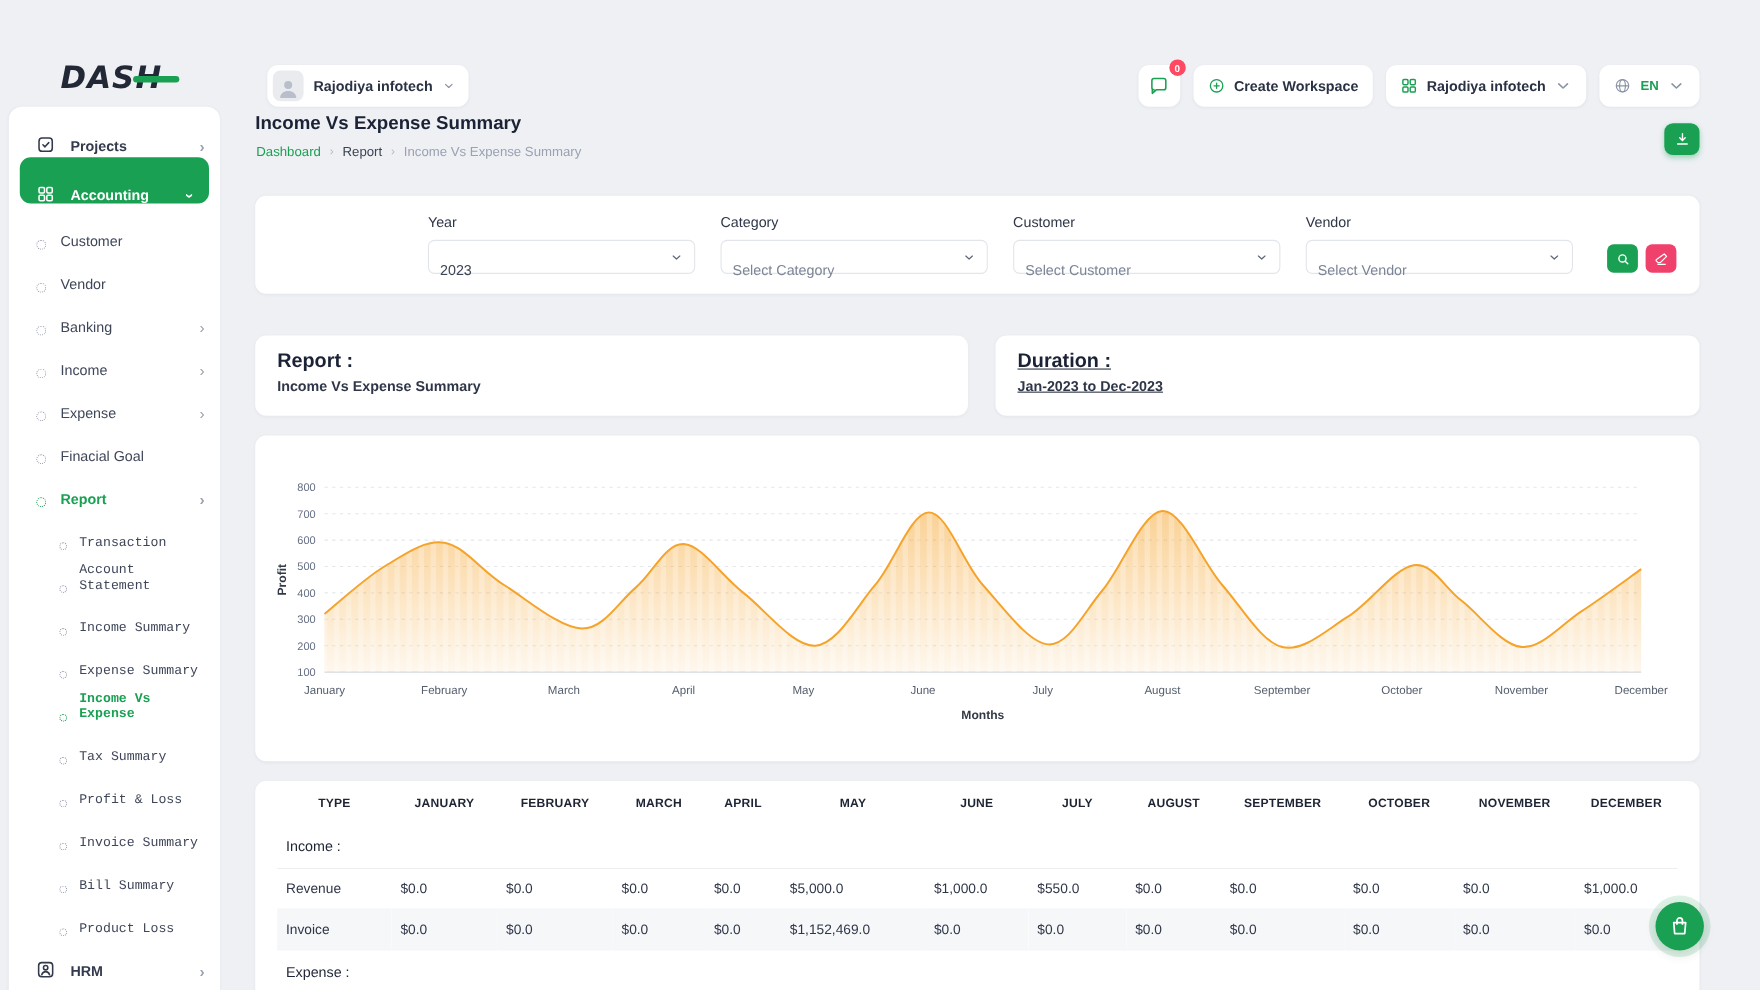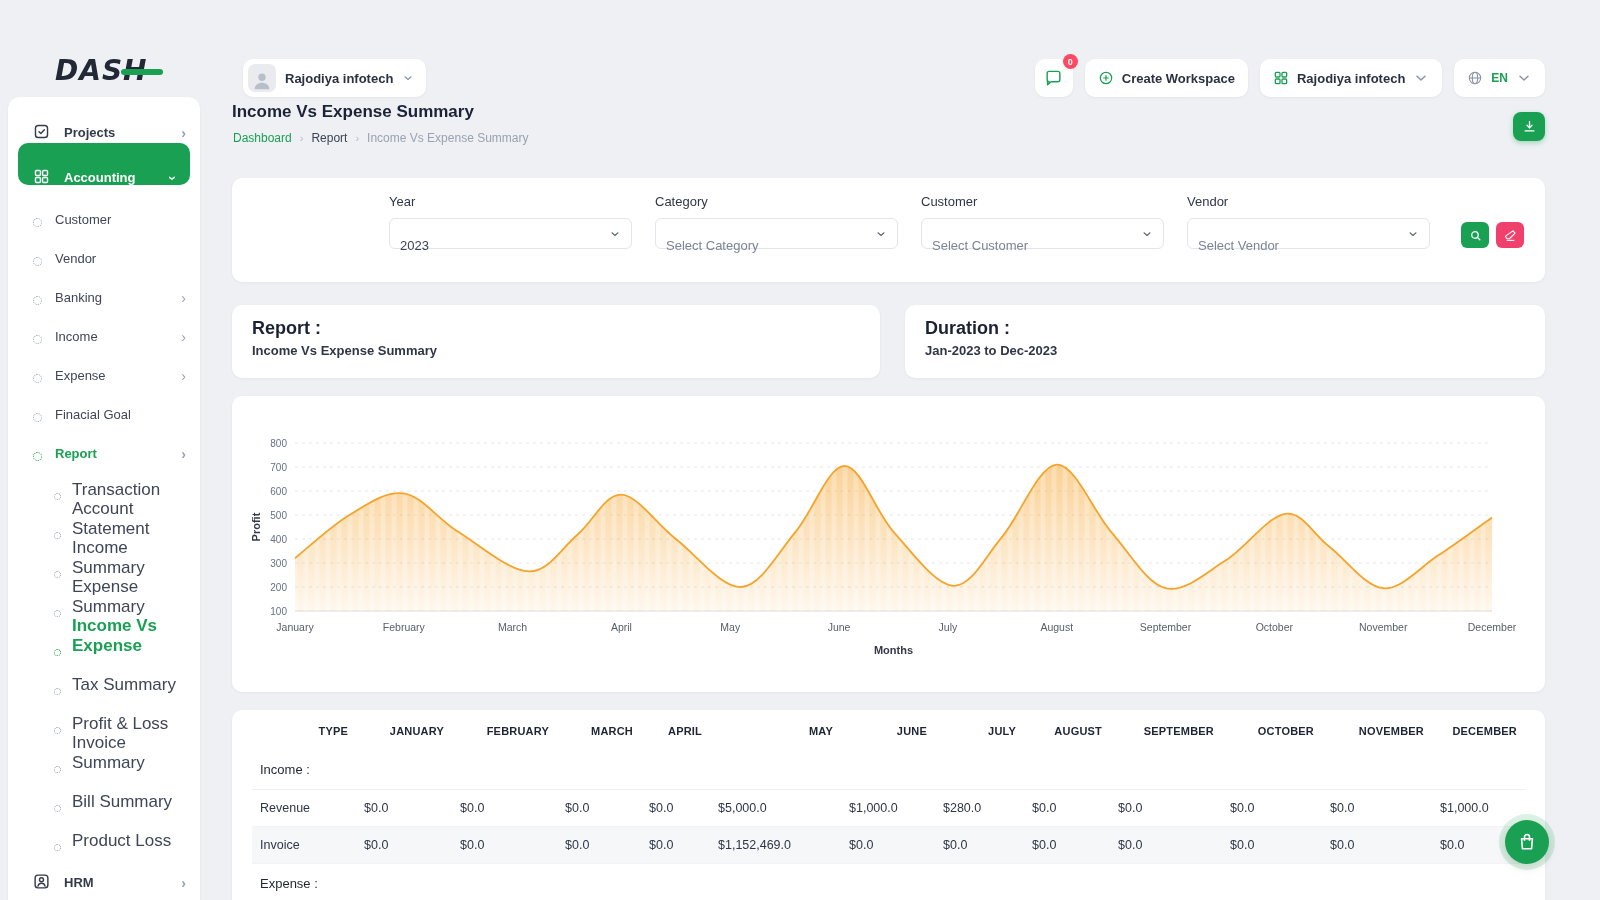--- a/index.html
+++ b/index.html
@@ -26,21 +26,21 @@
   .logo-bar{position:absolute;left:66px;top:15px;width:42px;height:6px;border-radius:3px;background:var(--green);}
   
   .sidebar{position:absolute;left:8px;top:97px;width:192px;height:820px;background:#fff;border-radius:12px;box-shadow:var(--card-shadow);overflow:hidden;}
   #sidebar-menu{padding:4px 0;}
   .side-item{display:flex;align-items:flex-end;height:39px;padding:0 14px 0 25px;font-size:13px;color:#3f4658;cursor:pointer;}
   .side-item .sicon{flex:0 0 auto;display:flex;align-items:center;justify-content:center;}
   .t-top{font-weight:600;color:#333a4b;}
   .t-top .sicon{width:17px;height:17px;margin-right:14px;}
   .t-top .sicon svg{width:17px;height:17px;display:block;}
   .t-child .circle-icon{width:9px;height:9px;border:1.6px dotted #98a0b0;border-radius:50%;margin-right:13px;}
-  .t-subchild{padding-left:46px;font-size:17px;}
+  .t-subchild{padding-left:46px;font-size:12px;font-family:Liberation Mono, monospace;}
   .t-subchild .dot-icon{width:7px;height:7px;border:1.5px dotted #98a0b0;border-radius:50%;margin-right:11px;}
   .s-active{background:var(--green);color:#fff !important;height:42px;margin:3px 10px;border-radius:10px;padding-left:15px;font-weight:bold;}
   .s-active .schev{color:#fff;}
   .s-open{color:var(--green);font-weight:bold;}
   .s-open .circle-icon{border-color:var(--green);}
   .s-selected{color:var(--green);font-weight:bold;}
   .s-selected .dot-icon{border-color:var(--green);}
   .schev{margin-left:auto;color:#9aa2b1;font-size:14px;line-height:1;}
   .schev.down{transform:rotate(90deg);}
   
@@ -62,42 +62,42 @@
   .page-title{position:absolute;left:232px;top:102px;margin:0;font-size:17px;font-weight:bold;color:var(--ink);}
   .breadcrumb{position:absolute;left:233px;top:131px;display:flex;align-items:center;gap:8px;font-size:12px;}
   .breadcrumb a{color:var(--green);text-decoration:none;cursor:pointer;text-align:center;}
   .bmid{color:#3c4354;cursor:pointer;}
   .bcur{color:var(--muted);}
   .bsep{color:#b3b9c6;font-size:11px;}
   .download-btn{position:absolute;top:112px;right:55px;width:32px;height:29px;border:none;border-radius:8px;background:var(--green);display:flex;align-items:center;justify-content:center;cursor:pointer;box-shadow:0 2px 5px rgba(26,160,83,.35);}
   .download-btn svg{width:15px;height:15px;}
   
   .card{position:absolute;left:232px;right:55px;background:#fff;border-radius:10px;box-shadow:var(--card-shadow);}
-  .filter-card{top:178px;height:104px;}
+  .filter-card{top:178px;height:89px;}
   .filter-fields{position:absolute;left:157px;top:16px;display:flex;gap:23px;}
   .field label{display:block;font-size:13px;color:#2f3647;margin-bottom:9px;}
   .select-box{width:243px;height:31px;border:1px solid #e2e5ea;border-radius:6px;display:flex;align-items:center;padding:0 10px;font-size:13px;color:#3c4354;cursor:pointer;background:#fff;}
   .select-box .sel-val{flex:1;margin-top:24px;}
   .select-box.placeholder .sel-val{color:#7c8496;}
   .select-box .chev-icon{color:#5f6778;}
   .filter-actions{position:absolute;right:21px;top:44px;display:flex;gap:7px;}
   .act{width:28px;height:26px;border:none;border-radius:6px;display:flex;align-items:center;justify-content:center;cursor:pointer;}
   .act svg{width:13px;height:13px;}
   .act.search{background:var(--green);}
   .act.reset{background:var(--pink);}
   .info-card{top:305px;height:73px;padding:13px 20px;}
   .report-card{right:auto;width:648px;}
-  .duration-card{left:905px;}
+  .duration-card{left:905px;text-decoration:underline;}
   .info-title{font-size:18px;font-weight:bold;color:var(--ink);}
   .info-value{font-size:13px;font-weight:bold;color:#2f3647;margin-top:4px;}
   .chart-card{top:396px;height:296px;}
   #profit-chart{width:100%;height:100%;display:block;font-family:inherit;}
   .table-card{top:710px;height:240px;padding:0 20px;border-radius:10px;}
   table{width:100%;border-collapse:collapse;table-layout:fixed;}
-  th{font-size:11px;font-weight:bold;color:#1d2434;text-align:right;padding:15px 8px 13px;letter-spacing:.2px;white-space:nowrap;overflow:hidden;}
+  th{font-size:11px;font-weight:bold;color:#1d2434;text-align:center;padding:15px 8px 13px;letter-spacing:.2px;white-space:nowrap;overflow:hidden;}
   td{font-size:12.5px;color:#2f3647;padding:11px 8px;white-space:nowrap;overflow:hidden;}
   tr.section td{font-size:13px;color:#1d2434;padding:12px 8px;border-bottom:1px solid #eceef2;}
   tr.data td{border-bottom:1px solid #f1f3f6;}
   tr.striped td{background:#f6f7f9;}
   
   .fab{position:absolute;top:820px;right:51px;width:44px;height:44px;border:none;border-radius:50%;background:var(--green);display:flex;align-items:center;justify-content:center;cursor:pointer;box-shadow:0 0 0 6px rgba(26,160,83,.15),0 4px 10px rgba(0,0,0,.12);}
   .fab svg{width:20px;height:20px;}
 </style>
 </head>
 <body>
@@ -563,21 +563,21 @@
           <td colspan="13">Income :</td>
         </tr>
         <tr class="data">
           <td>Revenue</td>
           <td>$0.0</td>
           <td>$0.0</td>
           <td>$0.0</td>
           <td>$0.0</td>
           <td>$5,000.0</td>
           <td>$1,000.0</td>
-          <td>$280.0</td>
+          <td>$550.0</td>
           <td>$0.0</td>
           <td>$0.0</td>
           <td>$0.0</td>
           <td>$0.0</td>
           <td>$1,000.0</td>
         </tr>
         <tr class="data striped">
           <td>Invoice</td>
           <td>$0.0</td>
           <td>$0.0</td>

